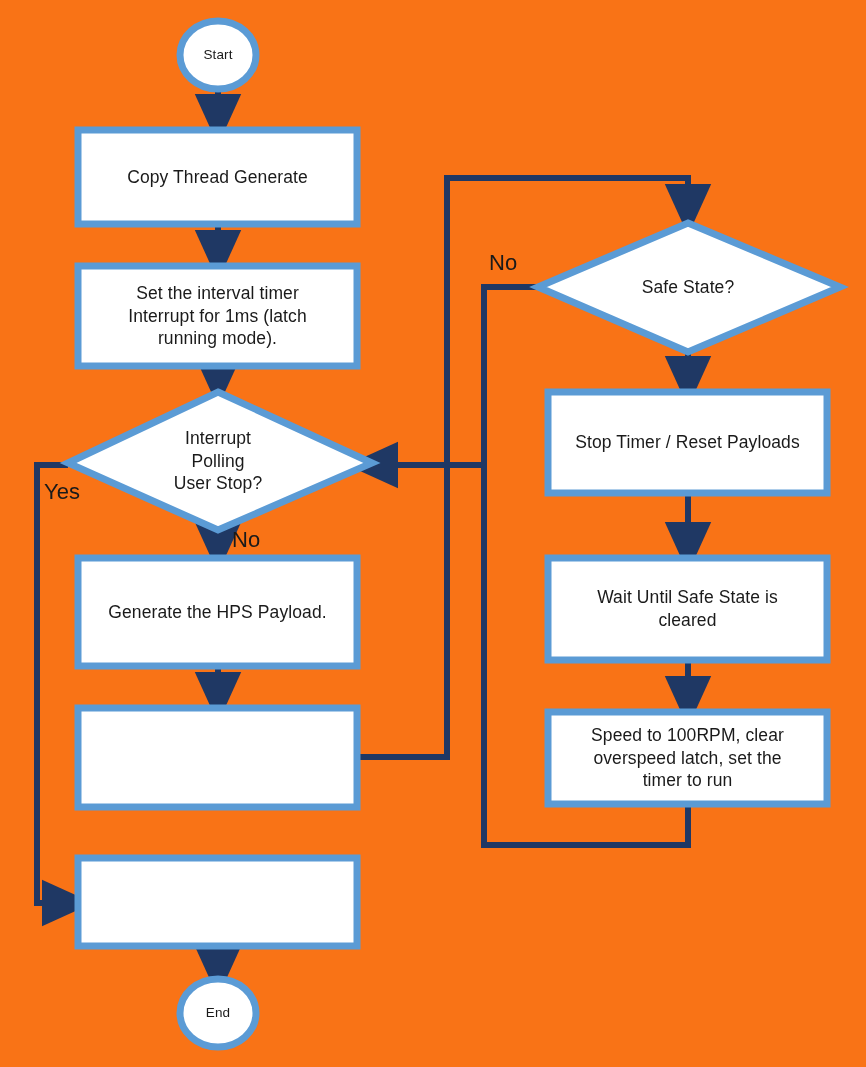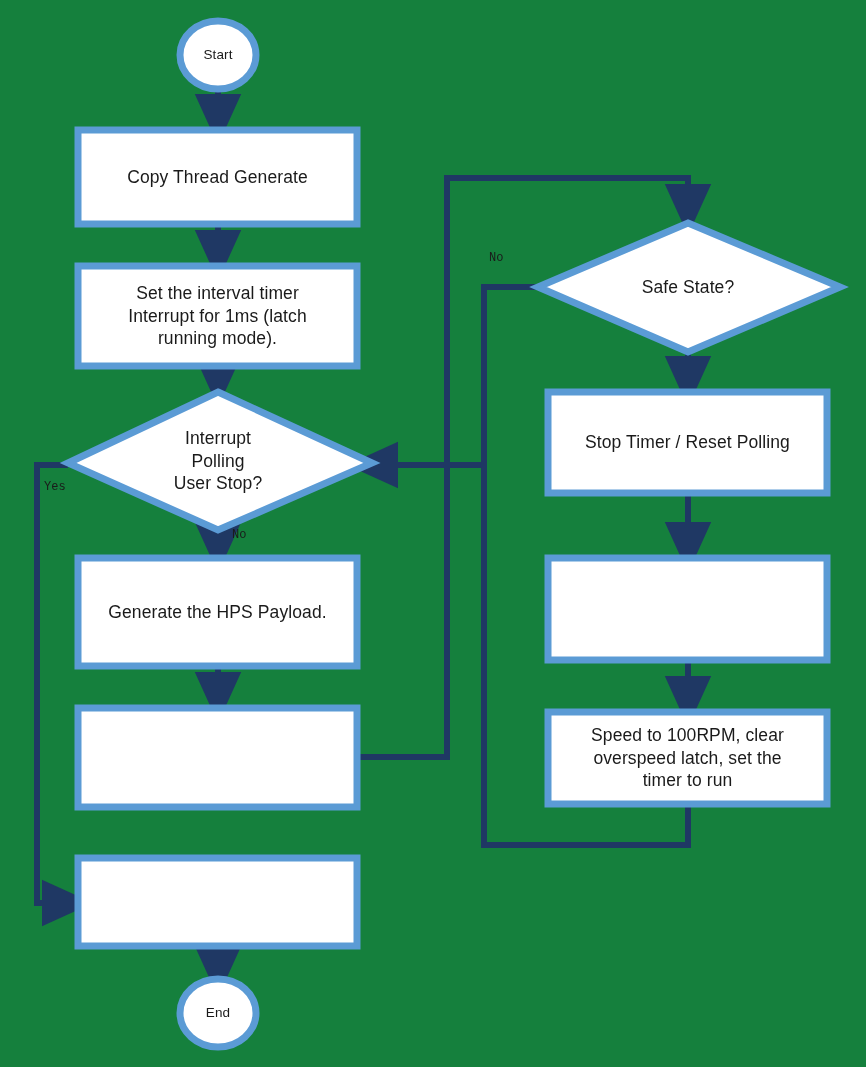--- a/index.html
+++ b/index.html
@@ -8,21 +8,21 @@
     padding: 0;
     background: #ffffff;
   }
   body {
     font-family: "Liberation Sans", sans-serif;
   }
   #canvas {
     position: relative;
     width: 866px;
     height: 1067px;
-    background: #15803d;
+    background: #f97316;
     overflow: hidden;
   }
   #flow-svg {
     position: absolute;
     left: 0;
     top: 0;
     width: 866px;
     height: 1067px;
   }
   .node-label {
@@ -38,22 +38,22 @@
     letter-spacing: 0.1px;
     pointer-events: none;
     white-space: pre-line;
   }
   .terminator-label {
     font-size: 13.5px;
   }
   .edge-label {
     position: absolute;
     color: #1a1a1a;
-    font-family: Liberation Mono, monospace;
-    font-size: 12px;
+    font-family: Liberation Sans, sans-serif;
+    font-size: 22px;
     line-height: 1;
     pointer-events: none;
   }
   .hit {
     position: absolute;
     cursor: default;
   }
 </style>
 </head>
 <body>
@@ -126,22 +126,24 @@
 User Stop?</div>
 
   <div class="node-label" style="left:78px; top:558px; width:279px; height:108px;">Generate the HPS Payload.</div>
 
 
 
   <div class="node-label terminator-label" style="left:178px; top:979px; width:80px; height:68px;text-align:center;">End</div>
 
   <div class="node-label" style="left:578px; top:255px; width:220px; height:64px;">Safe State?</div>
 
-  <div class="node-label" style="left:548px; top:392px; width:279px; height:101px;">Stop Timer / Reset Polling</div>
+  <div class="node-label" style="left:548px; top:392px; width:279px; height:101px;">Stop Timer / Reset Payloads</div>
 
+  <div class="node-label" style="left:548px; top:558px; width:279px; height:102px;">Wait Until Safe State is
+cleared</div>
 
   <div class="node-label" style="left:548px; top:712px; width:279px; height:92px;">Speed to 100RPM, clear
 overspeed latch, set the
 timer to run</div>
 
   <div class="edge-label" style="left:44px; top:481px;">Yes</div>
 
   <div class="edge-label" style="left:232px; top:529px;">No</div>
 
   <div class="edge-label" style="left:489px; top:252px;">No</div>

